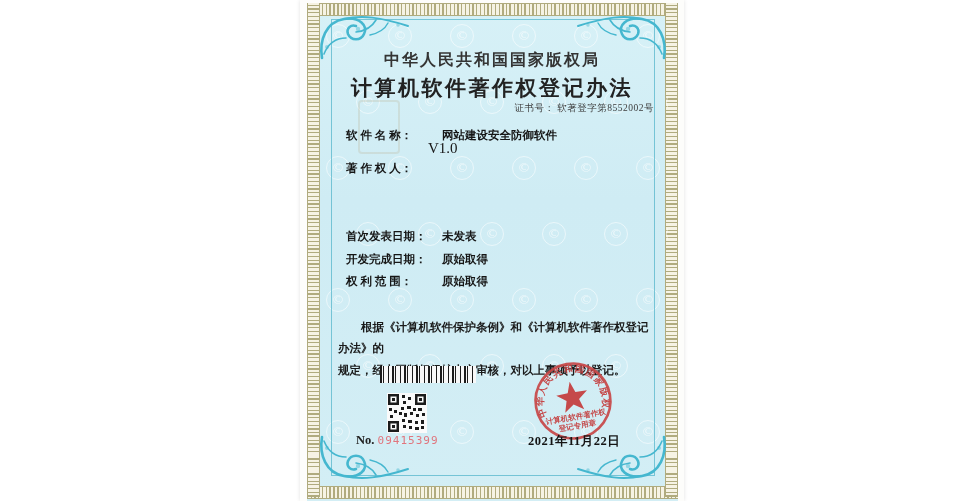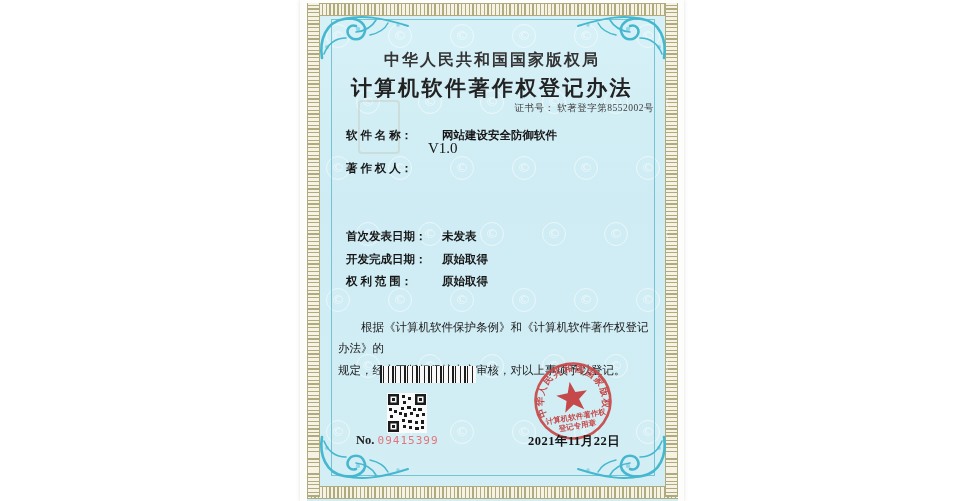--- a/index.html
+++ b/index.html
@@ -65,21 +65,21 @@
     position:absolute;right:30px;top:102px;font-size:9.5px;color:#3c3c3c;
     font-weight:400;letter-spacing:.5px;
   }
   .row{position:absolute;left:46px;font-size:11.5px;font-weight:700;color:#161616;
     display:flex;white-space:nowrap;}
   .row .lbl{width:80px;letter-spacing:0;}
   .row .val{margin-left:16px;}
   .v2{position:absolute;left:128px;font-size:15px;font-weight:400;color:#161616;}
   .statement{
     position:absolute;left:38px;top:317px;width:316px;
-    font-size:11.5px;font-weight:400;color:#1a1a1a;line-height:1.85;
+    font-size:11.5px;font-weight:700;color:#1a1a1a;line-height:1.85;
   }
   .statement .l1{text-indent:2em;}
   .barcode{
     position:absolute;left:80px;top:366px;width:96px;height:17px;
     background:
      repeating-linear-gradient(90deg,#1c1c1c 0 2px,#f8f8f8 2px 3px,#1c1c1c 3px 4.5px,#f8f8f8 4.5px 8px,#1c1c1c 8px 8.8px,#f8f8f8 8.8px 12px);
   }
   .qr{position:absolute;left:87px;top:393px;width:40px;height:40px;}
   .serial{position:absolute;left:56px;top:433px;font-size:12.5px;font-weight:700;color:#222;}
   .serial .digits{color:#e0757d;letter-spacing:1px;font-family:"DejaVu Sans Mono",monospace;font-weight:400;font-size:11px;}

